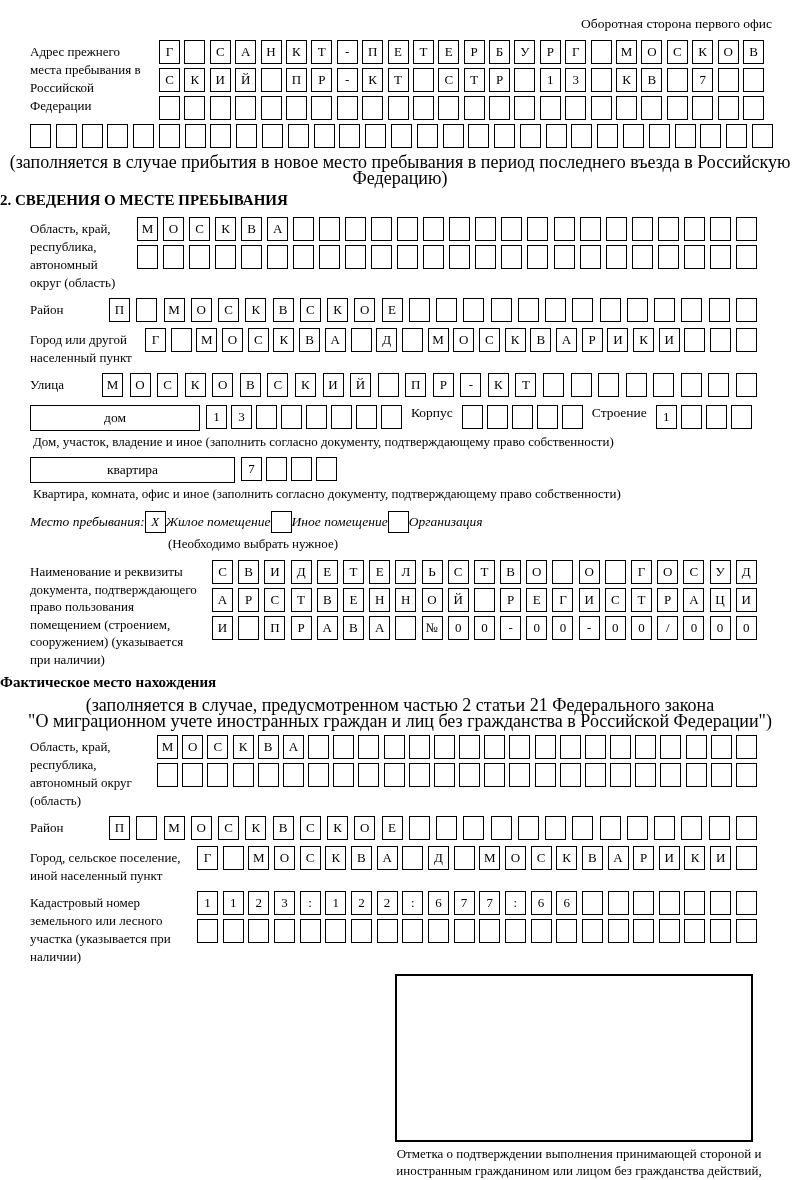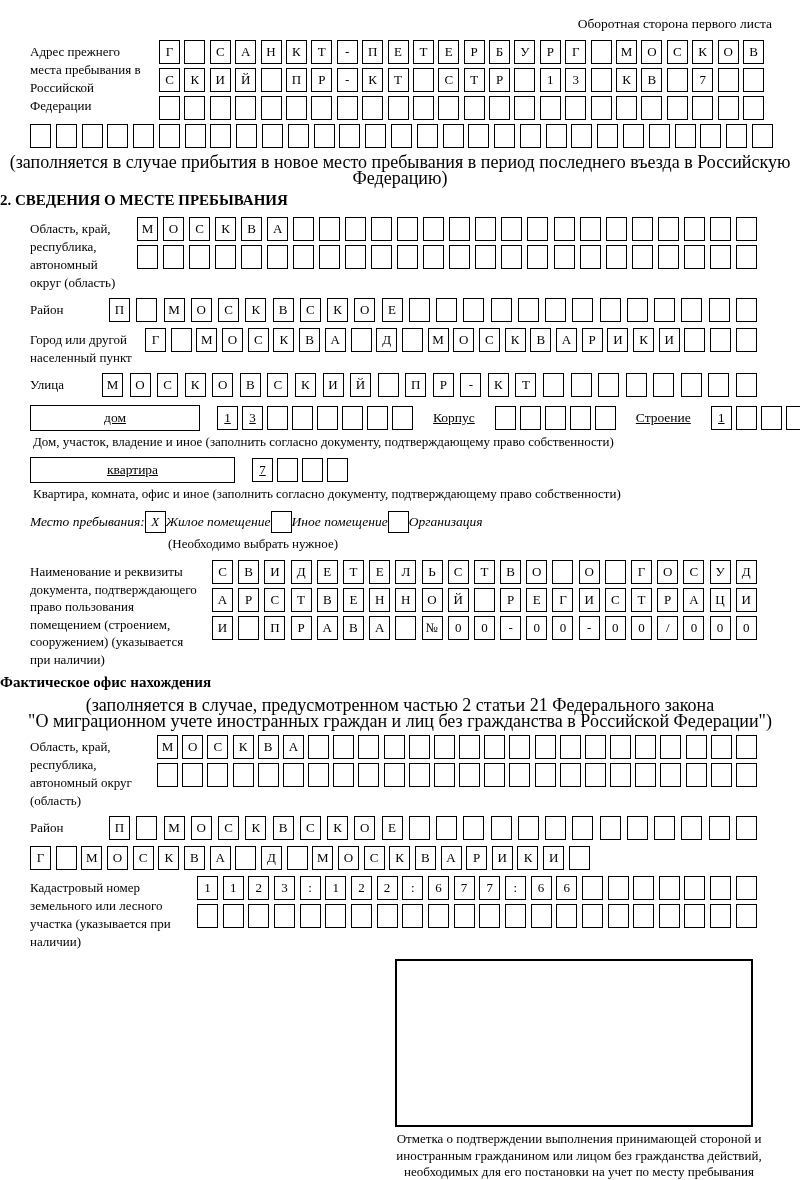--- a/index.html
+++ b/index.html
@@ -25,42 +25,42 @@
   .w-city2{width:612px}
   .w-street{width:655px}
   .w-doc{width:545px}
   .w-freg{width:600px}
   .w-fcity{width:560px}
   .w-cad{width:560px}
   .field.addr{margin-right:36px;}
   .fullrow-wrap{margin:4px 27px 0 30px;}
   .center{text-align:center;font-size:18px;line-height:16px;}
   .title{text-align:left;font-weight:bold;font-size:15px;margin-top:6px;}
-  .houserow{display:flex;align-items:center;margin:8px 30px 0 30px;gap:17px;text-decoration:underline;}
+  .houserow{display:flex;align-items:flex-start;margin:8px 30px 0 30px;gap:6px;}
   .inlinebox{box-sizing:border-box;border:1.7px solid #000;height:26px;display:flex;align-items:center;justify-content:center;font-size:13.5px;flex:none;}
   .dombox{width:170px}
   .kvbox{width:205px}
   .cells{display:flex;gap:4px;}
   .smalllbl{font-size:13.5px;margin:0 3px;flex:none;}
   .caption{font-size:13px;margin:3px 30px 0 33px;line-height:15px;}
   .stayrow{display:flex;align-items:center;margin:10px 30px 0 30px;font-size:13.5px;font-style:italic;}
   .chk{box-sizing:border-box;width:21px;height:22px;border:1.7px solid #000;display:inline-flex;align-items:center;justify-content:center;font-size:13px;flex:none;}
   .staynote{margin:3px 0 0 168px;font-size:13px;}
   .doc .lbl{line-height:17.5px;}
   .stamp{margin:8px 0 0 393px;width:372px;}
   .stampbox{box-sizing:border-box;width:358px;height:168px;border:2px solid #000;margin-left:2px;}
   .stampcap{margin-top:4px;text-align:center;font-size:13px;line-height:16.5px;}
   .mt6{margin-top:6px}.mt8{margin-top:8px}
 </style>
 </head>
 <body>
 
 <div class="page">
 
-  <div class="header-note">Оборотная сторона первого листа</div>
+  <div class="header-note">Оборотная сторона первого офис</div>
 
   <div class="field addr mt8">
     <div class="lbl">Адрес прежнего места пребывания в Российской Федерации</div>
     <div class="rows">
       <div class="boxrow w-addr">
           <span class="cell">Г</span>
           <span class="cell"></span>
           <span class="cell">С</span>
           <span class="cell">А</span>
           <span class="cell">Н</span>
@@ -443,21 +443,21 @@
           <span class="cell">0</span>
           <span class="cell">0</span>
           <span class="cell">/</span>
           <span class="cell">0</span>
           <span class="cell">0</span>
           <span class="cell">0</span>
         </div>
     </div>
   </div>
 
-  <div class="title">Фактическое офис нахождения</div>
+  <div class="title">Фактическое место нахождения</div>
   <div class="center mt6">(заполняется в случае, предусмотренном частью 2 статьи 21 Федерального закона</div>
   <div class="center">"О миграционном учете иностранных граждан и лиц без гражданства в Российской Федерации")</div>
 
   <div class="field mt6">
     <div class="lbl" style="max-width:135px;">Область, край, республика, автономный округ (область)</div>
     <div class="rows">
       <div class="boxrow w-freg">
           <span class="cell">М</span>
           <span class="cell">О</span>
           <span class="cell">С</span>
@@ -536,20 +536,21 @@
         <span class="cell"></span>
         <span class="cell"></span>
         <span class="cell"></span>
         <span class="cell"></span>
         <span class="cell"></span>
         <span class="cell"></span>
       </div>
   </div>
 
   <div class="field mt6">
+    <div class="lbl" style="max-width:172px;">Город, сельское поселение, иной населенный пункт</div>
     <div class="boxrow w-fcity">
         <span class="cell">Г</span>
         <span class="cell"></span>
         <span class="cell">М</span>
         <span class="cell">О</span>
         <span class="cell">С</span>
         <span class="cell">К</span>
         <span class="cell">В</span>
         <span class="cell">А</span>
         <span class="cell"></span>

